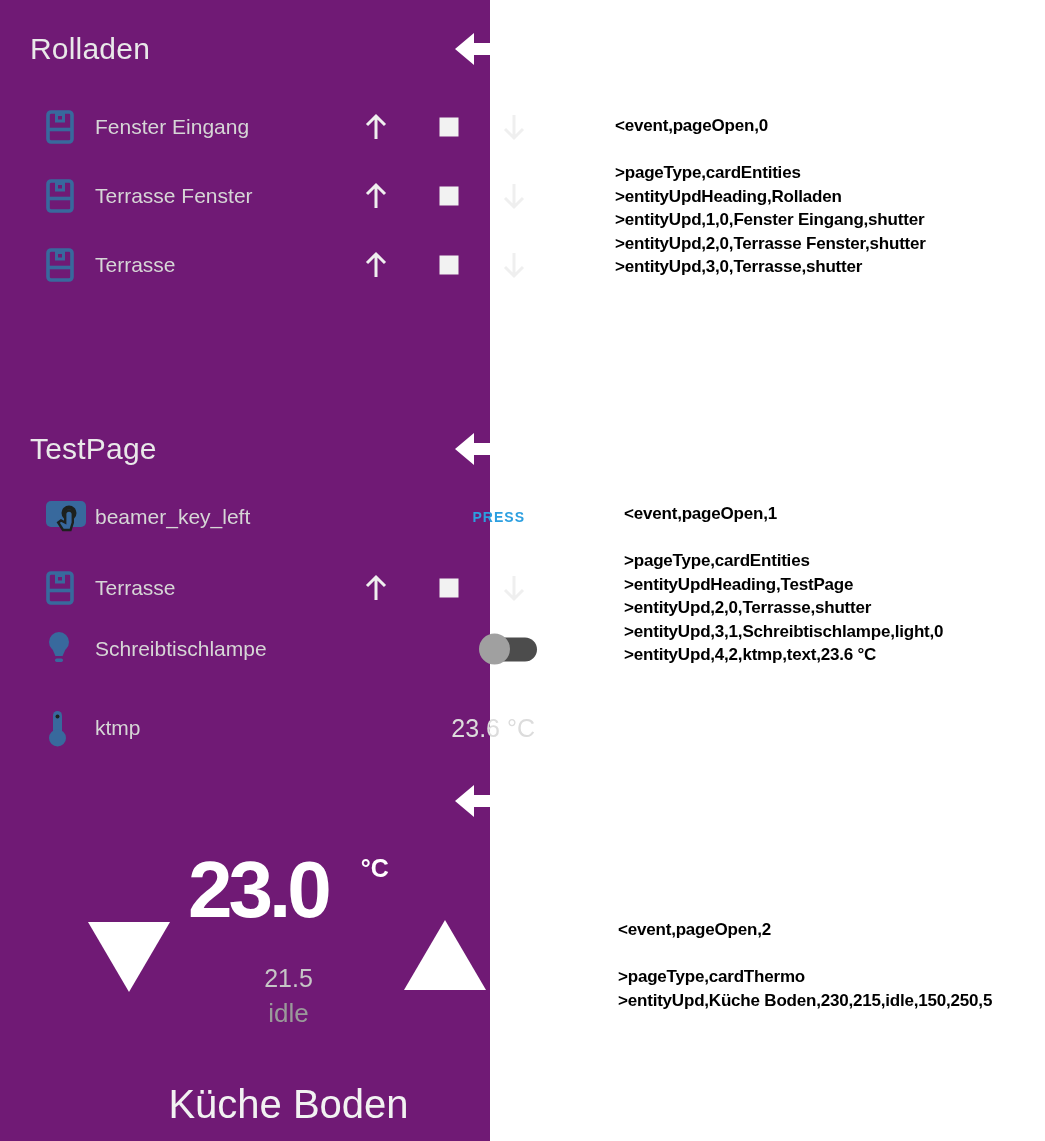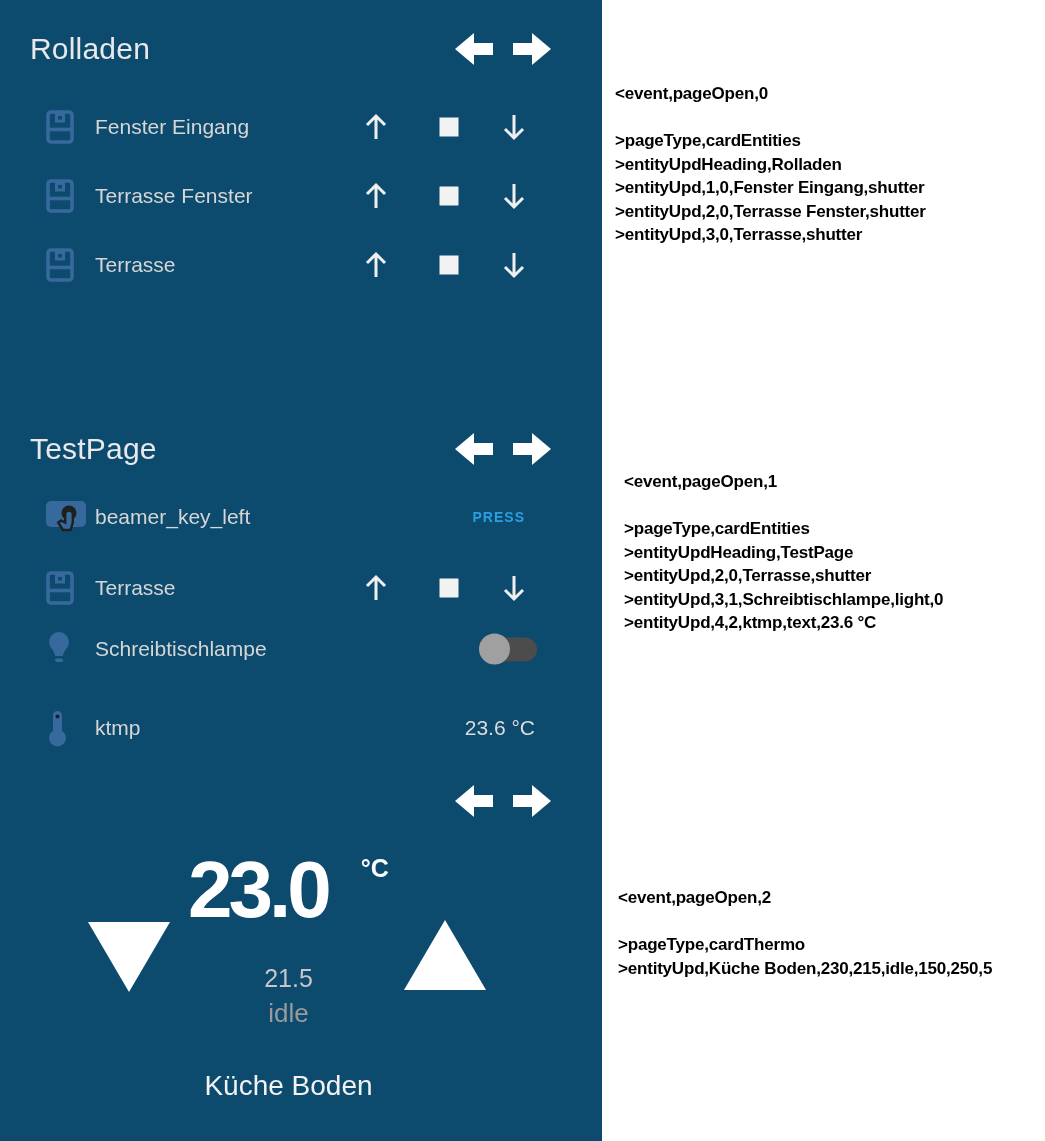--- a/index.html
+++ b/index.html
@@ -1,21 +1,21 @@
 <!DOCTYPE html>
 <html><head>
 <meta charset="utf-8">
 <style>
   html,body{margin:0;padding:0;}
   body{
     width:1045px;height:1141px;position:relative;overflow:hidden;
     background:#ffffff;font-family:"Liberation Sans",sans-serif;
   }
   
-  .panel{position:absolute;left:0;top:0;width:602px;height:1141px;background:#0c4a6e;}
+  .panel{position:absolute;left:0;top:0;width:490px;height:1141px;background:#701a75;}
   .card{position:absolute;left:0;width:563px;}
   #card-rolladen{top:0;height:400px;}
   #card-testpage{top:400px;height:370px;}
   #card-thermo{top:770px;height:371px;}
 
   .card-head{position:absolute;top:28px;left:30px;right:12px;height:42px;
              display:flex;justify-content:space-between;align-items:center;}
   .card-title{margin:0;font-size:30px;font-weight:400;color:#e9e9e9;letter-spacing:.2px;}
   .nav-arrows{display:flex;gap:20px;align-items:center;}
   .nav-arrows svg{display:block;cursor:pointer;}
@@ -25,47 +25,47 @@
   .entity-icon.wide{left:44px;}
   .entity-label{position:absolute;left:95px;top:50%;transform:translateY(-50%);
                 font-size:21px;color:#d6d6d6;white-space:nowrap;}
   .ctl{position:absolute;top:50%;transform:translate(-50%,-50%);line-height:0;cursor:pointer;}
   .ctl.up{left:376px;} .ctl.stop{left:449px;} .ctl.down{left:514px;}
   .stopbox{display:block;width:19px;height:19px;background:#f2f2f2;}
 
   .press-label{position:absolute;right:38px;top:50%;transform:translateY(-50%);
                font-size:14px;font-weight:600;letter-spacing:1px;color:#2b9fe0;cursor:pointer;}
   .entity-value{position:absolute;right:28px;top:50%;transform:translateY(-50%);
-                font-size:21px;color:#dcdcdc;white-space:nowrap;}
+                font-size:25px;color:#dcdcdc;white-space:nowrap;}
   .toggle{position:absolute;right:26px;top:50%;transform:translateY(-50%);
           width:58px;height:31px;cursor:pointer;}
   .toggle .track{position:absolute;right:0;top:4px;width:50px;height:24px;border-radius:12px;background:#4c4c4c;}
   .toggle .knob{position:absolute;left:0;top:0;width:31px;height:31px;border-radius:50%;background:#a0a0a0;}
 
   
   .thermo-nav{position:absolute;top:15px;right:12px;display:flex;gap:20px;}
   .thermo-temp{position:absolute;top:84px;left:14px;right:0;
                display:flex;justify-content:center;align-items:flex-start;gap:26px;}
   .temp-value{font-size:80px;line-height:72px;font-weight:700;color:#ffffff;letter-spacing:-4px;}
   .temp-unit{font-size:25px;line-height:25px;font-weight:700;color:#ffffff;margin-left:7px;margin-top:2px;letter-spacing:0;}
   .tri{position:absolute;width:0;height:0;cursor:pointer;}
   .tri-down{left:88px;top:152px;border-left:41px solid transparent;border-right:41px solid transparent;
             border-top:70px solid #ffffff;}
   .tri-up{left:404px;top:150px;border-left:41px solid transparent;border-right:41px solid transparent;
           border-bottom:70px solid #ffffff;}
   .thermo-target{position:absolute;top:194px;left:14px;right:0;text-align:center;
                  font-size:25px;color:#c6c6c6;}
   .thermo-state{position:absolute;top:228px;left:14px;right:0;text-align:center;
                 font-size:26px;color:#9a9a9a;}
-  .thermo-name{position:absolute;top:300px;left:14px;right:0;text-align:center;
-               font-size:28px;color:#f2f2f2;}
+  .thermo-name{position:absolute;top:312px;left:14px;right:0;text-align:center;
+               font-size:40px;color:#f2f2f2;}
 
   
   .proto-block{position:absolute;color:#000;font-weight:700;font-size:17px;line-height:23.5px;
-               white-space:nowrap;letter-spacing:-0.2px;}
+               white-space:nowrap;letter-spacing:-0.2px;margin-top:32px;}
   #proto-0{left:615px;top:82px;}
   #proto-1{left:624px;top:470px;}
   #proto-2{left:618px;top:886px;}
   .proto-line{height:23.5px;}
 </style>
 </head>
 <body>
 
 <div class="panel">
 

